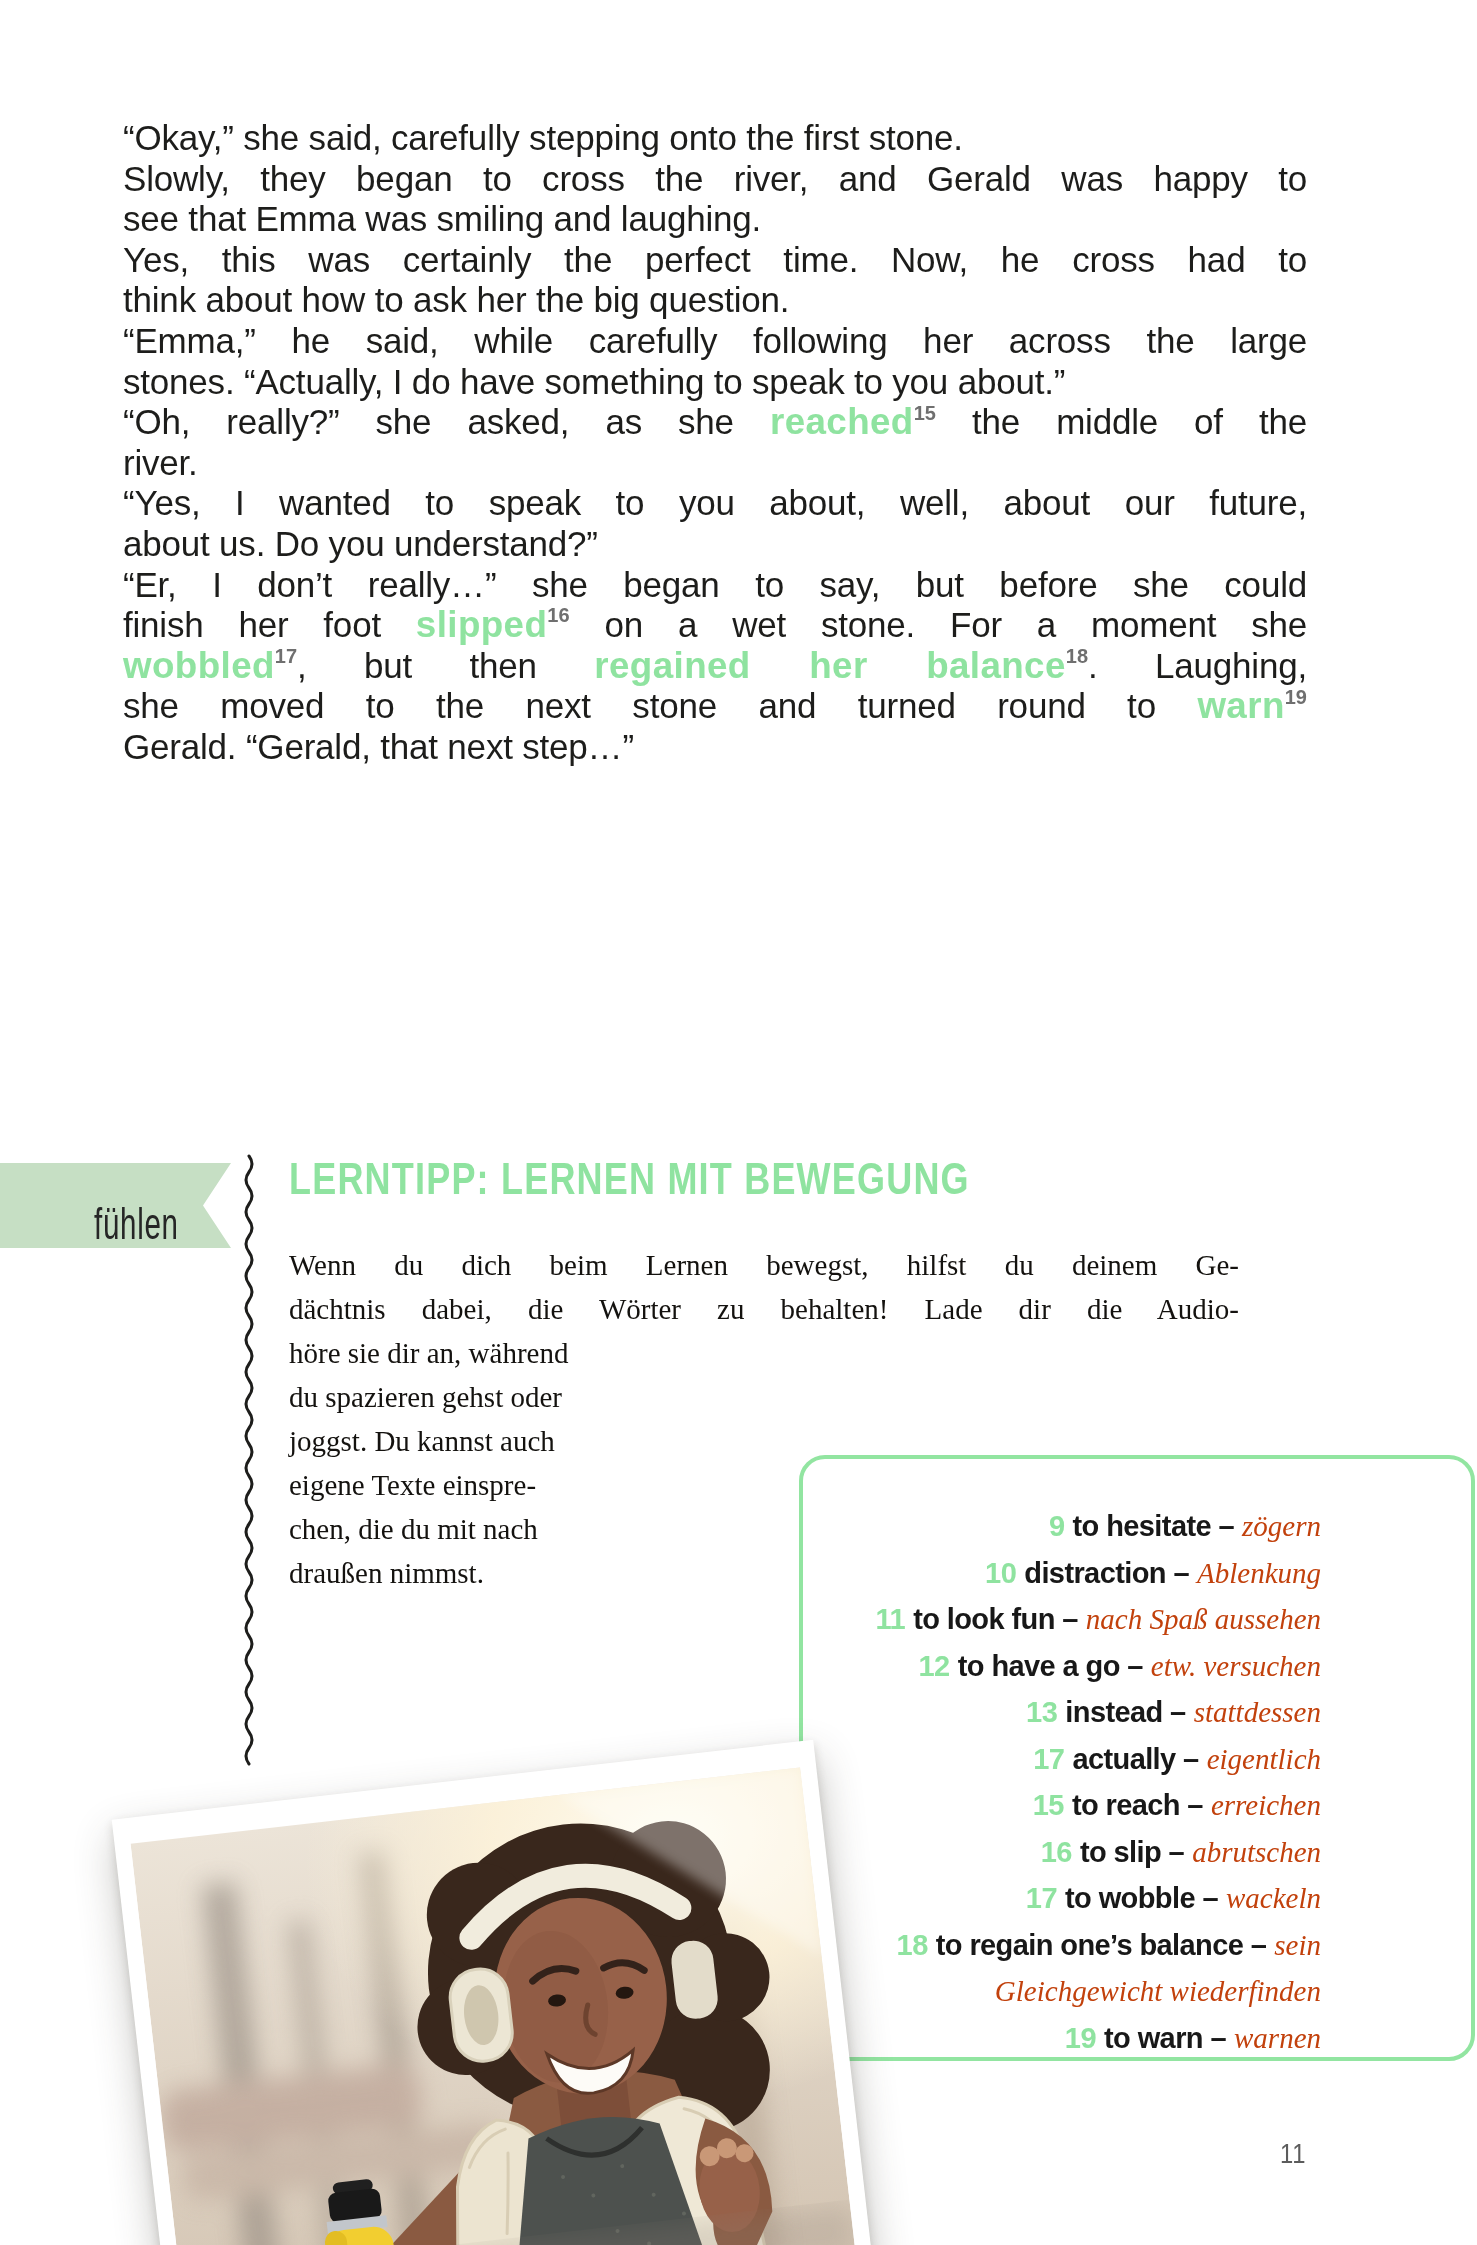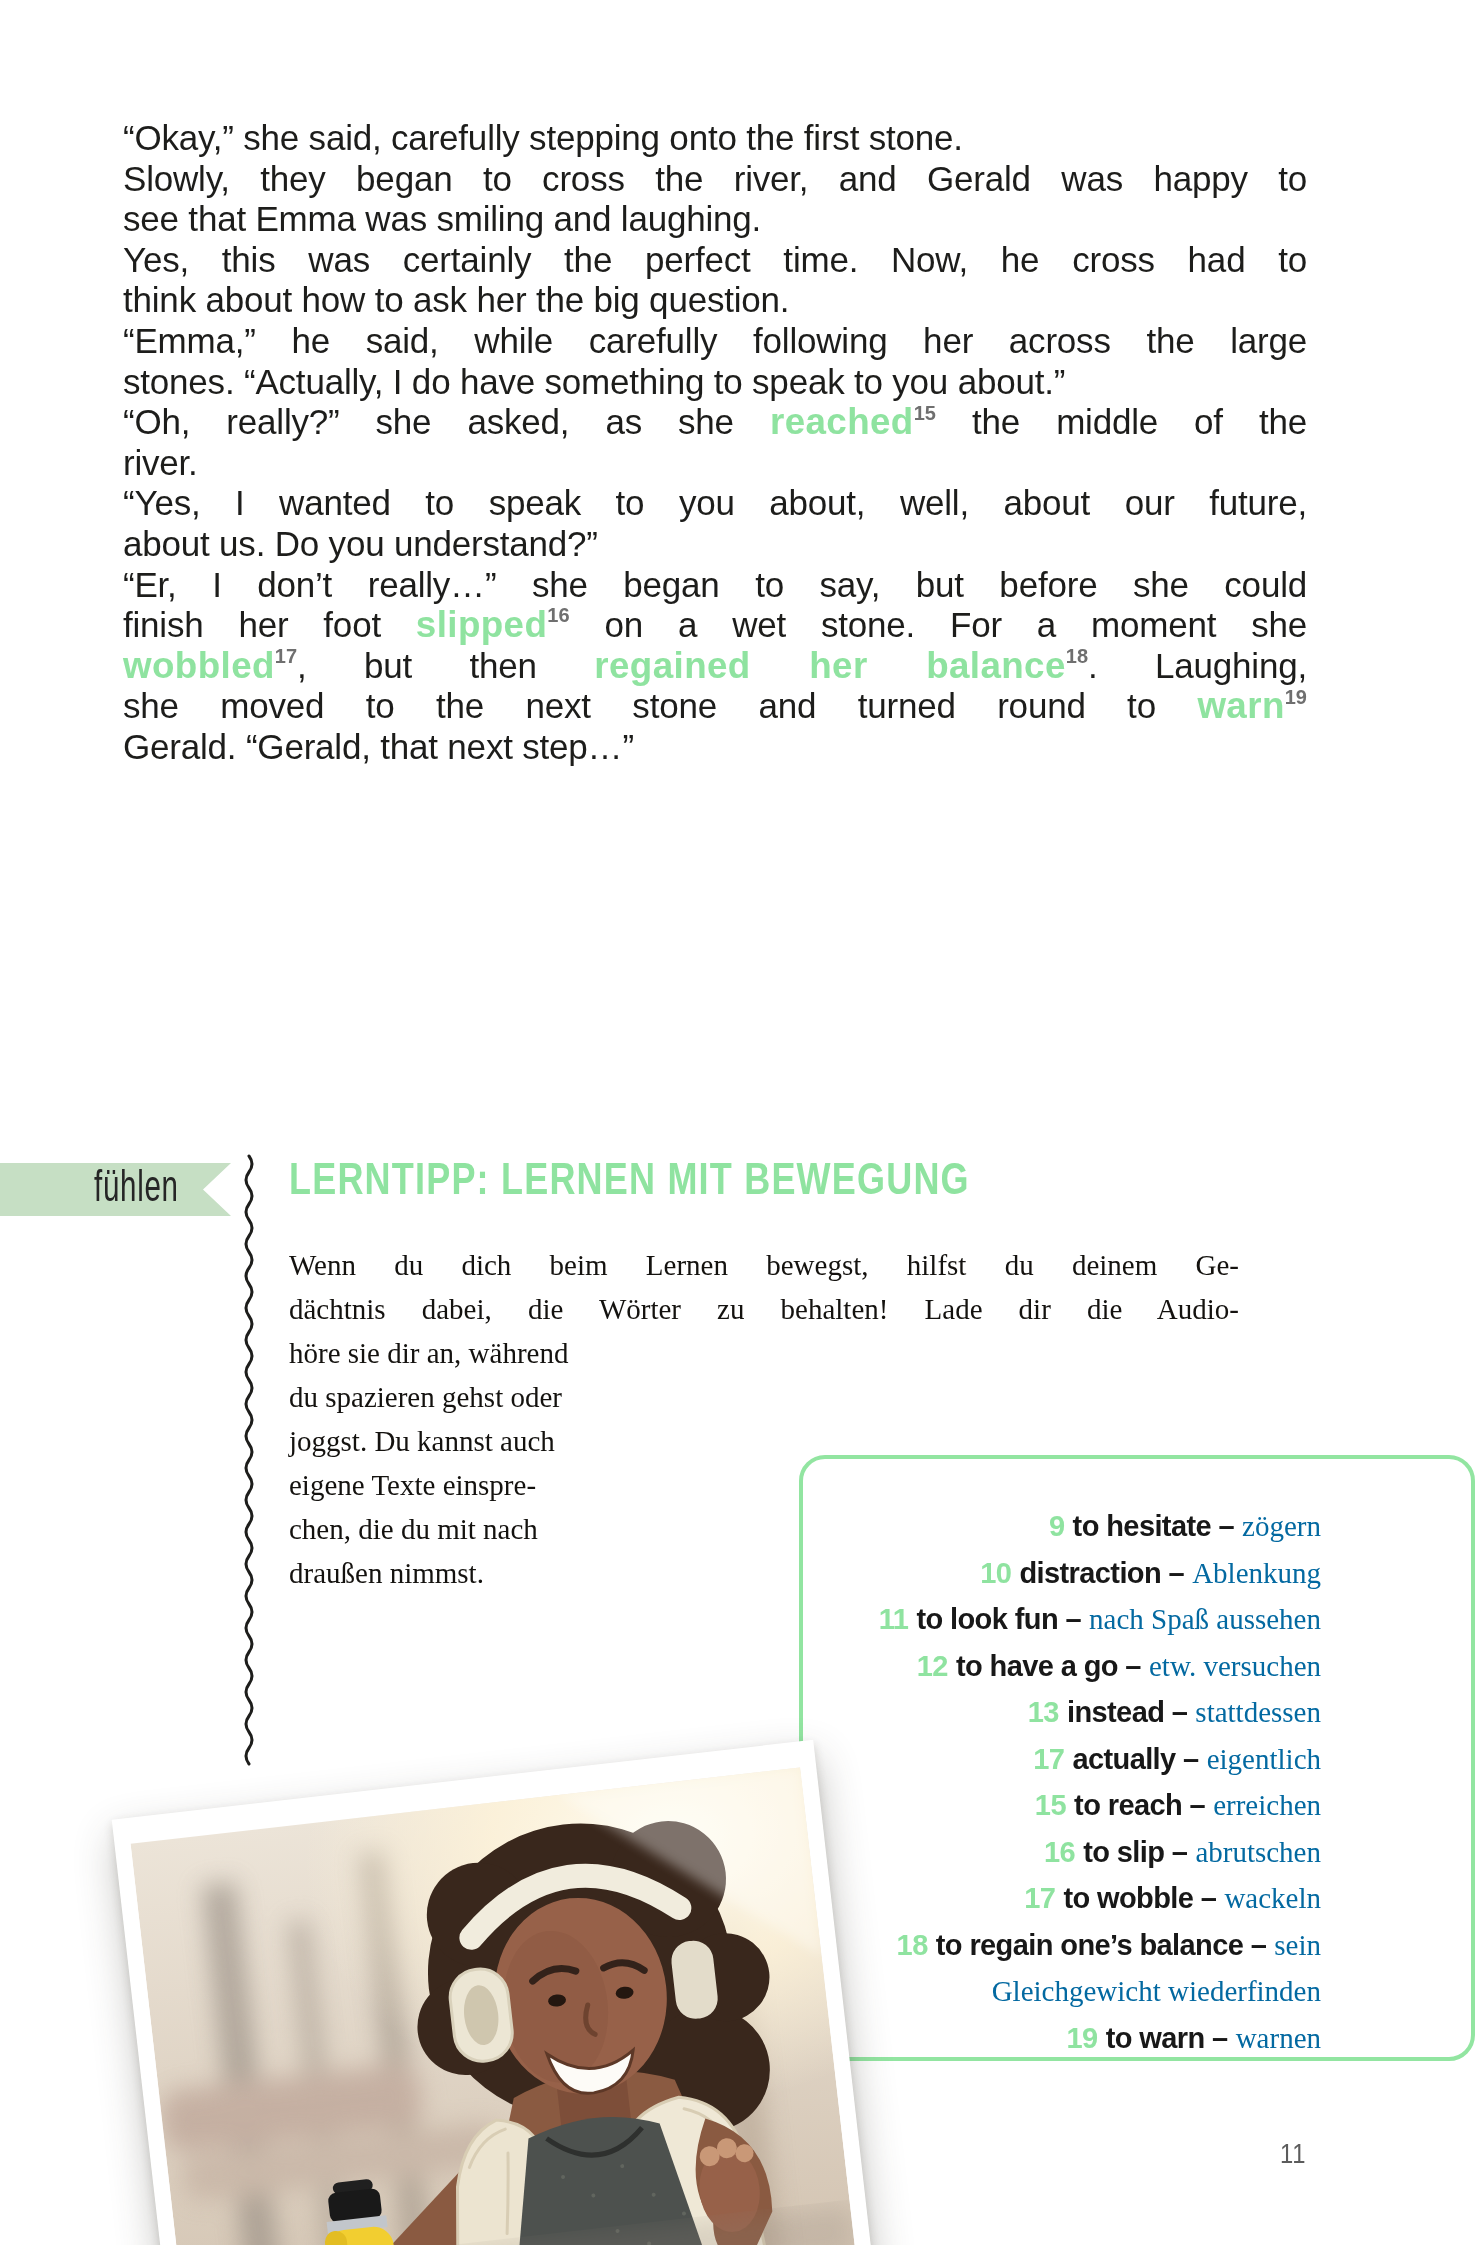--- a/index.html
+++ b/index.html
@@ -14,24 +14,24 @@
   }
   .sl{text-align:justify;text-justify:inter-word;}
   .sl.just{text-align-last:justify;}
   .hl{color:#8fe3a0;font-weight:700;font-size:1.05em;letter-spacing:.4px;}
   sup.vnum-sup{
     color:#6f6f6f;font-size:20px;font-weight:600;line-height:0;
     position:relative;top:-2px;letter-spacing:0;
   }
   
   .ribbon{
-    position:absolute;left:0;top:1163px;width:231px;height:53px;
+    position:absolute;left:0;top:1163px;width:231px;height:85px;
     background:#c6dfc4;
     clip-path:polygon(0 0,100% 0,calc(100% - 28px) 50%,100% 100%,0 100%);
-    display:flex;align-items:flex-start;justify-content:flex-end;
+    display:flex;align-items:flex-end;justify-content:flex-end;
     padding-right:52px;box-sizing:border-box;
   }
   .ribbon-label{
     display:inline-block;font-size:41px;color:#262626;font-weight:500;
     transform:scale(0.72,1.08);transform-origin:right center;letter-spacing:1px;
   }
   
   .squiggle{position:absolute;left:241px;top:1152px;}
   
   .tip-title{
@@ -49,21 +49,21 @@
   
   .vocab{
     position:absolute;left:799px;top:1455px;width:676px;height:606px;
     border:4px solid #92e5a1;border-radius:26px;background:#ffffff;
     box-sizing:border-box;
     padding:44px 150px 0 26px;text-align:right;
   }
   .vrow{font-size:29px;line-height:46.5px;white-space:nowrap;}
   .vnum{color:#8fe3a0;font-weight:700;margin-right:8px;letter-spacing:-0.5px;}
   .ven{font-weight:700;color:#181818;letter-spacing:-0.6px;}
-  .vde{font-family:"Liberation Serif",serif;color:#0369a1;letter-spacing:0;}
+  .vde{font-family:"Liberation Serif",serif;color:#c2410c;letter-spacing:0;font-style:italic;}
   
   .photo{
     position:absolute;left:140px;top:1778px;width:706px;height:540px;
     background:#ffffff;padding:16px;box-sizing:border-box;
     transform:rotate(-6.5deg);transform-origin:center center;
     box-shadow:0 18px 42px rgba(60,55,45,.30),0 4px 10px rgba(60,55,45,.18);
   }
   .photo svg{display:block;width:100%;height:100%;}
   
   .pagenum{

